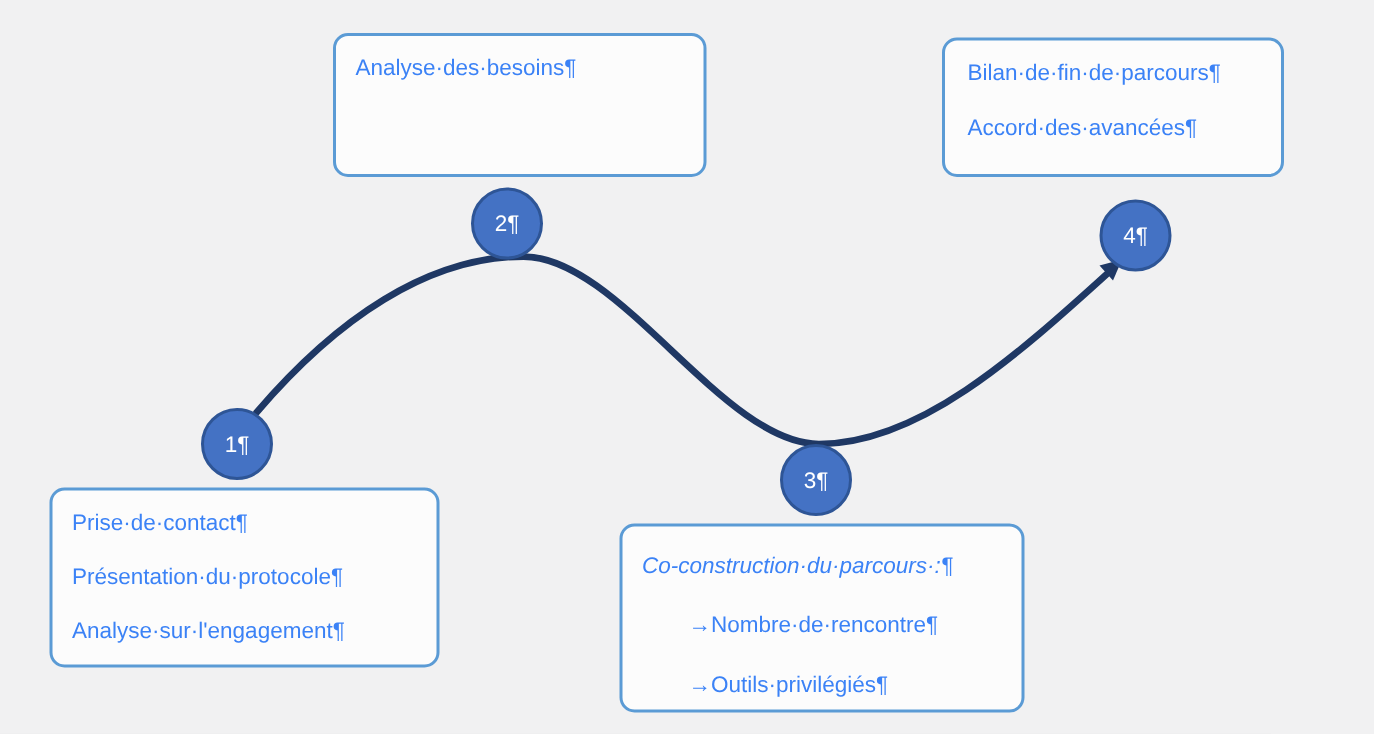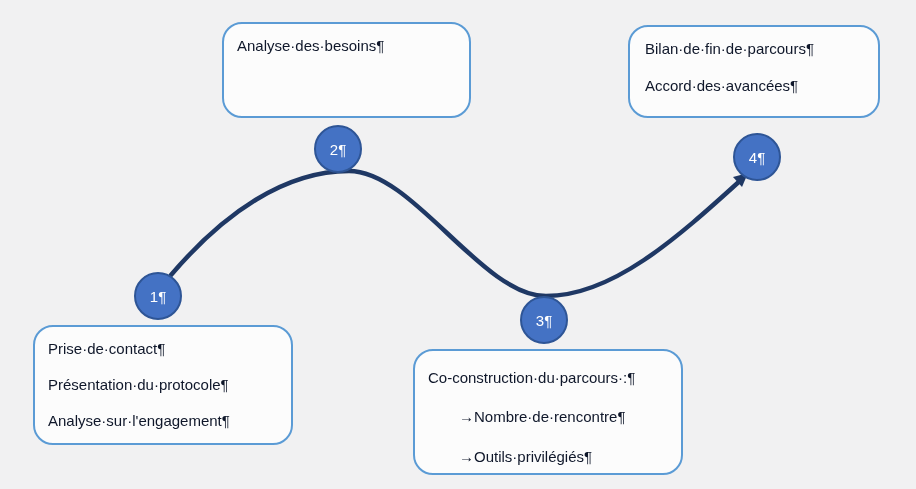--- a/index.html
+++ b/index.html
@@ -23,38 +23,38 @@
     top: 0;
     width: 916px;
     height: 489px;
     z-index: 1;
   }
   .textbox {
     position: absolute;
     box-sizing: border-box;
     background: #fcfcfc;
     border: 2px solid #5b9bd5;
-    border-radius: 20px;
-    color: #0f172a;
+    border-radius: 10px;
+    color: #3b82f6;
     font-size: 15px;
     line-height: 20px;
     z-index: 2;
   }
   .textbox p {
     margin: 0;
     white-space: nowrap;
   }
   .box-analyse   { left: 222px; top: 22px;  width: 249px; height: 96px;  padding: 12px 10px 0 13px; }
   .box-analyse p { margin-bottom: 23px; }
-  .box-bilan     { left: 628px; top: 25px;  width: 252px; height: 93px;  padding: 12px 10px 0 15px; }
+  .box-bilan     { left: 628px; top: 25px;  width: 228px; height: 93px;  padding: 12px 10px 0 15px; }
   .box-bilan p   { margin-bottom: 17px; }
   .box-prise     { left: 33px;  top: 325px; width: 260px; height: 120px; padding: 12px 10px 0 13px; }
   .box-prise p   { margin-bottom: 16px; }
   .box-coconstruction { left: 413px; top: 349px; width: 270px; height: 126px; padding: 17px 10px 0 13px; }
-  .box-coconstruction p.lead { margin-bottom: 14px; }
+  .box-coconstruction p.lead { margin-bottom: 14px; font-style: italic; }
   .box-coconstruction p.tabbed { margin: 17px; padding-left: 14px; line-height: 23px; }
   .misspelled {
     text-decoration-line: underline;
     text-decoration-style: wavy;
     text-decoration-color: #e00000;
     text-decoration-thickness: 1px;
     text-underline-offset: 3px;
   }
   .step-circle {
     position: absolute;

